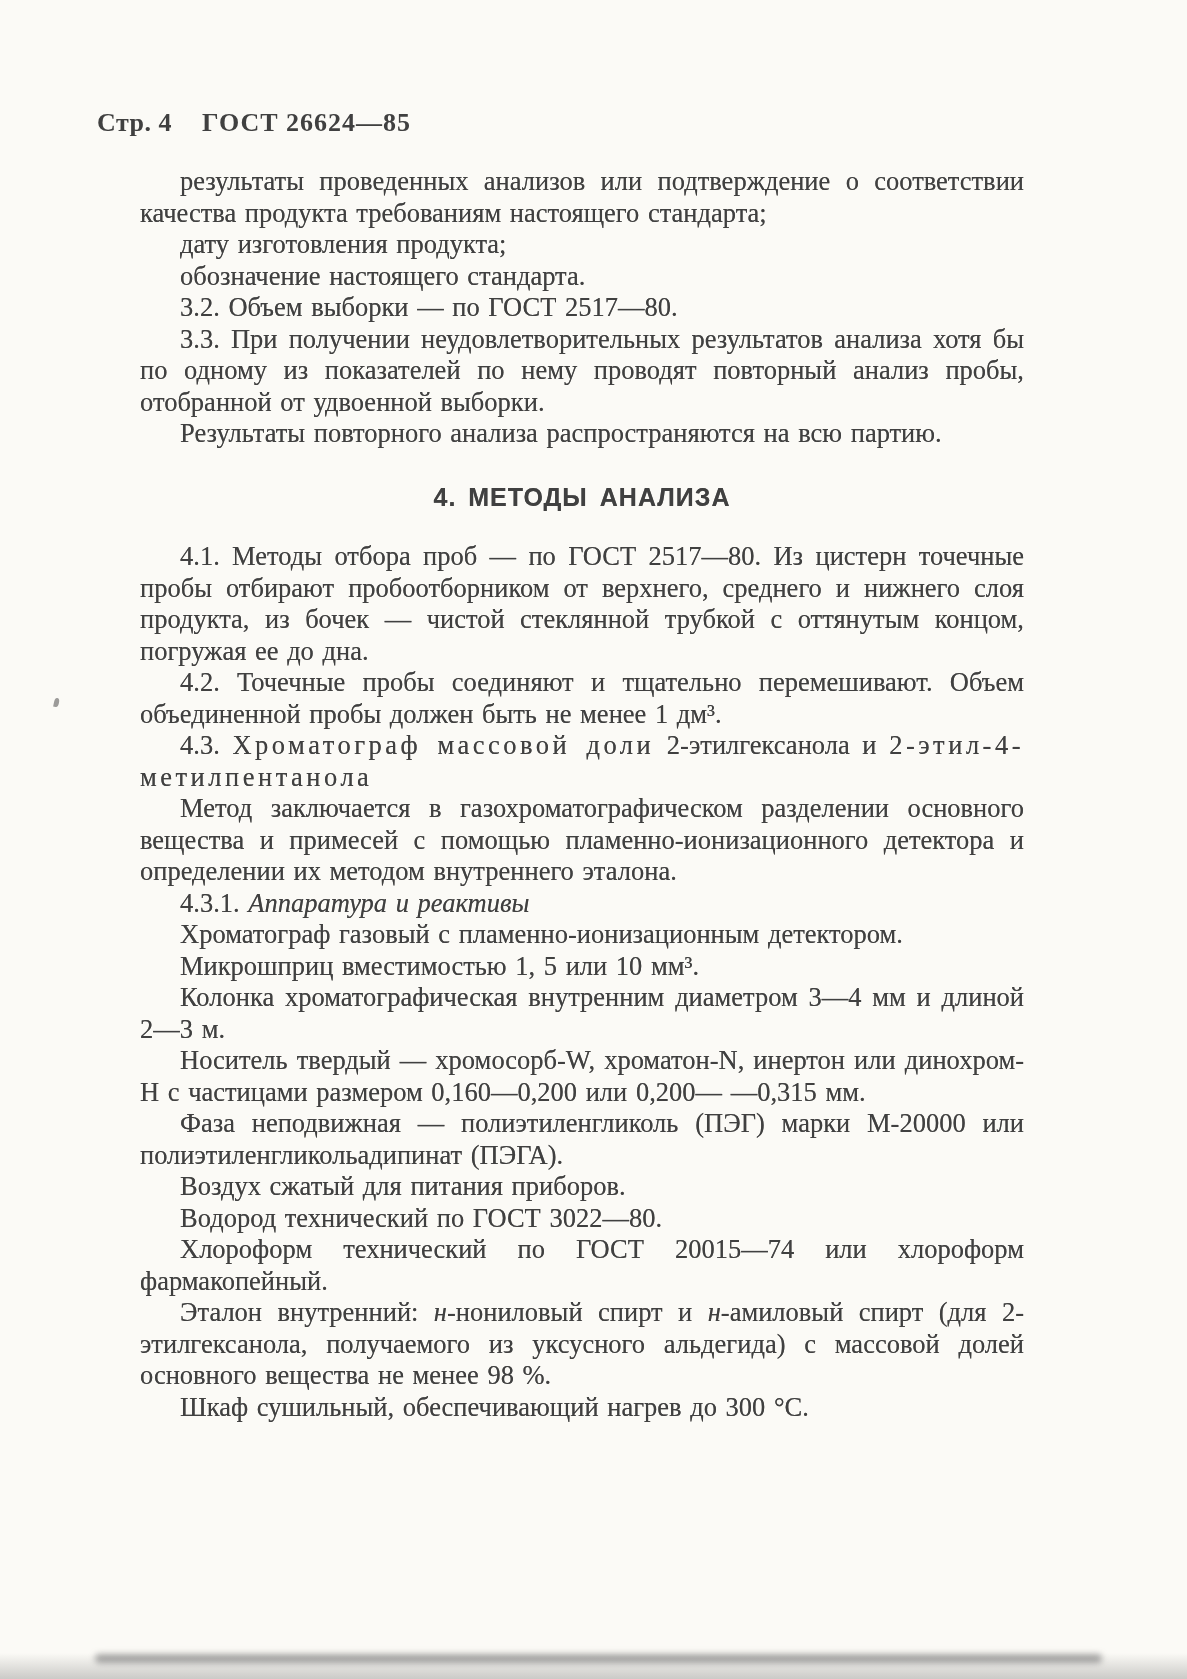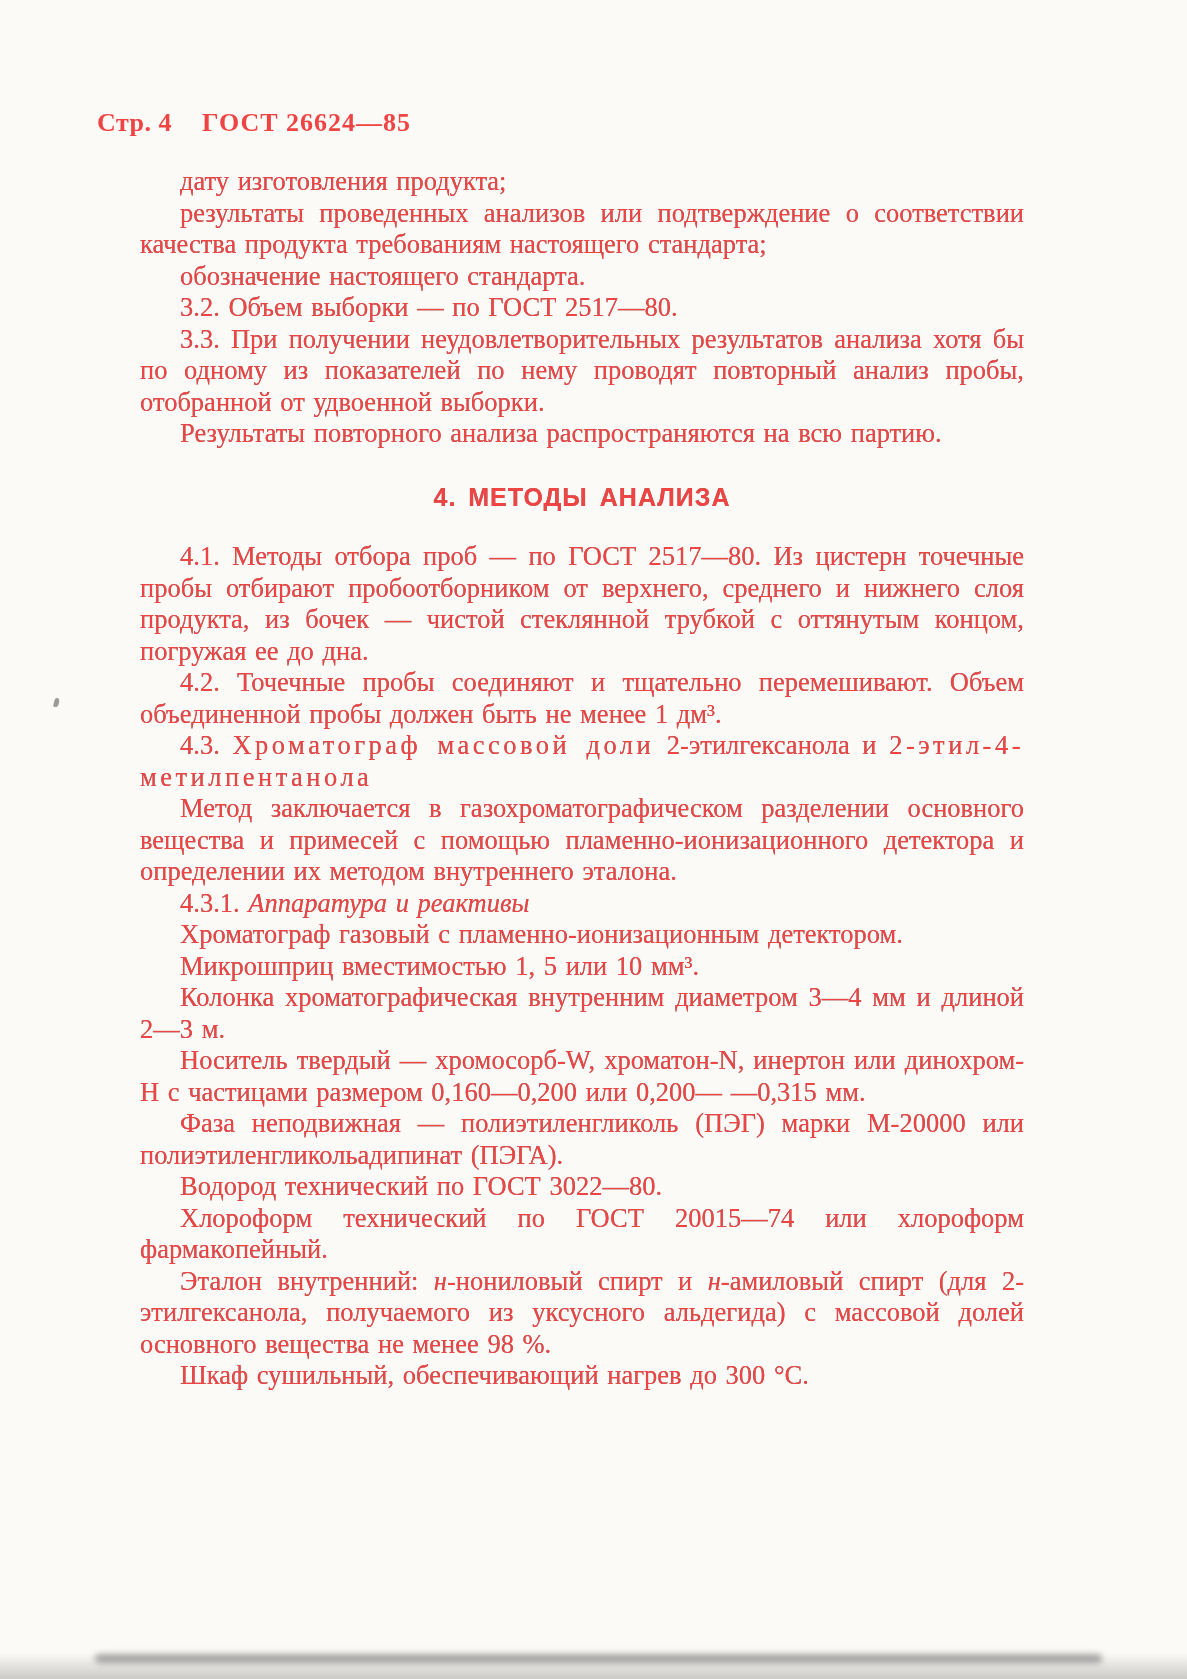--- a/index.html
+++ b/index.html
@@ -2,21 +2,21 @@
 <html lang="ru"><head>
 <meta charset="utf-8">
 <style>
   html, body { margin: 0; padding: 0; background: #e5e3de; }
   .page {
     position: relative;
     width: 1187px;
     height: 1679px;
     margin: 0 auto;
     background: #fbfaf6;
-    color: #ef4444;
+    color: #404040;
     font-family: "Liberation Serif", "DejaVu Serif", serif;
     overflow: hidden;
     box-sizing: border-box;
   }
   .running-header {
     position: absolute;
     top: 108px;
     left: 97px;
     display: flex;
     align-items: baseline;
@@ -85,37 +85,38 @@
 <body>
 
 <div class="page">
 
   <div class="running-header">
     <span class="page-label">Стр. 4</span>
     <span class="doc-number">ГОСТ 26624—85</span>
   </div>
 
   <div class="content">
+      <p class="para"><span>результаты проведенных анализов или подтверждение о соответствии качества продукта требованиям настоящего стандарта;</span></p>
       <p class="para"><span>дату изготовления продукта;</span></p>
-      <p class="para"><span>результаты проведенных анализов или подтверждение о соответствии качества продукта требованиям настоящего стандарта;</span></p>
       <p class="para"><span>обозначение настоящего стандарта.</span></p>
       <p class="para"><span>3.2. Объем выборки — по ГОСТ 2517—80.</span></p>
       <p class="para"><span>3.3. При получении неудовлетворительных результатов анализа хотя бы по одному из показателей по нему проводят повторный анализ пробы, отобранной от удвоенной выборки.</span></p>
       <p class="para"><span>Результаты повторного анализа распространяются на всю партию.</span></p>
       <p class="para section-heading"><span>4. МЕТОДЫ АНАЛИЗА</span></p>
       <p class="para"><span>4.1. Методы отбора проб — по ГОСТ 2517—80. Из цистерн точечные пробы отбирают пробоотборником от верхнего, среднего и нижнего слоя продукта, из бочек — чистой стеклянной трубкой с оттянутым концом, погружая ее до дна.</span></p>
       <p class="para"><span>4.2. Точечные пробы соединяют и тщательно перемешивают. Объем объединенной пробы должен быть не менее 1 дм³.</span></p>
       <p class="para"><span>4.3. </span><span class="sparse">Хроматограф массовой доли</span><span> 2-этилгексанола и </span><span class="sparse">2-этил-4-метилпентанола</span></p>
       <p class="para"><span>Метод заключается в газохроматографическом разделении основного вещества и примесей с помощью пламенно-ионизационного детектора и определении их методом внутреннего эталона.</span></p>
       <p class="para"><span>4.3.1. </span><span class="italic">Аппаратура и реактивы</span></p>
       <p class="para"><span>Хроматограф газовый с пламенно-ионизационным детектором.</span></p>
       <p class="para"><span>Микрошприц вместимостью 1, 5 или 10 мм³.</span></p>
       <p class="para"><span>Колонка хроматографическая внутренним диаметром 3—4 мм и длиной 2—3 м.</span></p>
       <p class="para"><span>Носитель твердый — хромосорб-W, хроматон-N, инертон или динохром-Н с частицами размером 0,160—0,200 или 0,200— —0,315 мм.</span></p>
       <p class="para"><span>Фаза неподвижная — полиэтиленгликоль (ПЭГ) марки М-20000 или полиэтиленгликольадипинат (ПЭГА).</span></p>
+      <p class="para"><span>Воздух сжатый для питания приборов.</span></p>
       <p class="para"><span>Водород технический по ГОСТ 3022—80.</span></p>
       <p class="para"><span>Хлороформ технический по ГОСТ 20015—74 или хлороформ фармакопейный.</span></p>
       <p class="para"><span>Эталон внутренний: </span><span class="italic">н</span><span>-нониловый спирт и </span><span class="italic">н</span><span>-амиловый спирт (для 2-этилгексанола, получаемого из уксусного альдегида) с массовой долей основного вещества не менее 98 %.</span></p>
       <p class="para"><span>Шкаф сушильный, обеспечивающий нагрев до 300 °С.</span></p>
     </div>
 
   <div class="speck"></div>
   <div class="scan-streak"></div>
   <div class="page-bottom-shade"></div>
 

